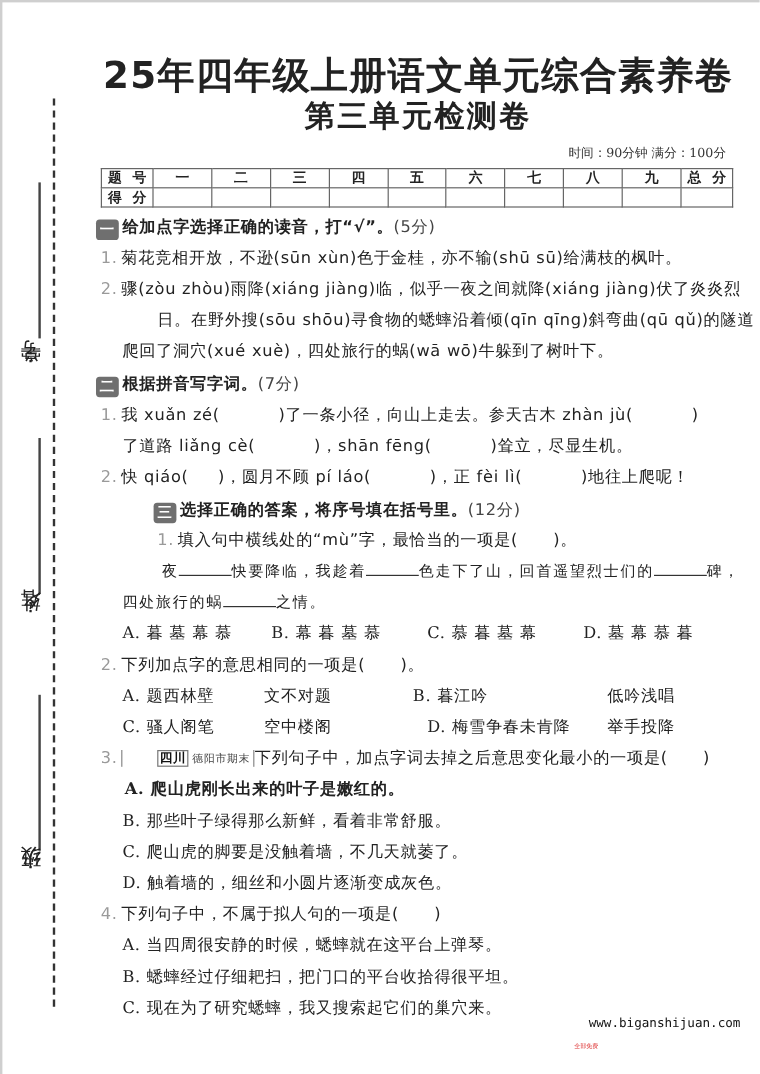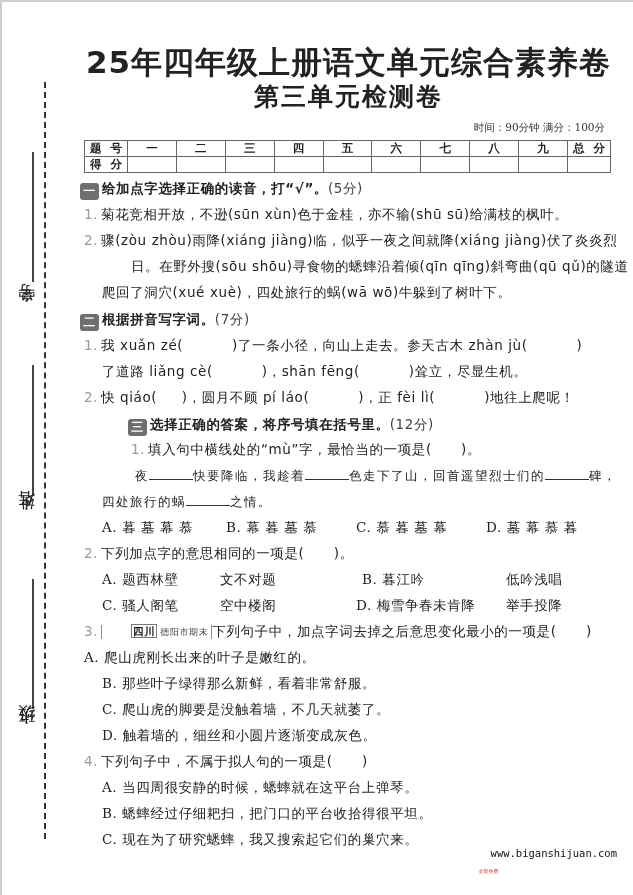--- a/index.html
+++ b/index.html
@@ -186,34 +186,34 @@
     <span style="position:absolute;left:254px;">C. 慕 暮 墓 幕</span>
     <span style="position:absolute;left:384px;">D. 墓 幕 慕 暮</span>
   </div>
 
   <div class="line" style="top:365px;left:4px;">
     <span class="qnum">2.</span><span style="white-space:pre;">下列加点字的意思相同的一项是(      )。</span>
   </div>
   <div class="line serif" style="top:391px;left:22px;width:520px;">
     <span style="position:absolute;left:0;">A. 题西林壁</span>
     <span style="position:absolute;left:118px;">文不对题</span>
-    <span style="position:absolute;left:260px;">B. 暮江吟</span>
+    <span style="position:absolute;left:242px;">B. 暮江吟</span>
     <span style="position:absolute;left:404px;">低吟浅唱</span>
   </div>
   <div class="line serif" style="top:417px;left:22px;width:520px;">
     <span style="position:absolute;left:0;">C. 骚人阁笔</span>
     <span style="position:absolute;left:118px;">空中楼阁</span>
     <span style="position:absolute;left:254px;">D. 梅雪争春未肯降</span>
     <span style="position:absolute;left:404px;">举手投降</span>
   </div>
 
   <div class="line" style="top:443px;left:4px;">
     <span class="qnum">3.</span><span class="region-tag"><b>四川</b><span>德阳市期末</span></span><span style="white-space:pre;">下列句子中，加点字词去掉之后意思变化最小的一项是(      )</span>
   </div>
-  <div class="line serif" style="top:469px;left:4px;">A. 爬山虎刚长出来的叶子是嫩红的。</div>
+  <div class="line serif" style="top:469px;left:24px;font-weight:bold;">A. 爬山虎刚长出来的叶子是嫩红的。</div>
   <div class="line serif" style="top:495px;left:22px;">B. 那些叶子绿得那么新鲜，看着非常舒服。</div>
   <div class="line serif" style="top:521px;left:22px;">C. 爬山虎的脚要是没触着墙，不几天就萎了。</div>
   <div class="line serif" style="top:547px;left:22px;">D. 触着墙的，细丝和小圆片逐渐变成灰色。</div>
 
   <div class="line" style="top:573px;left:4px;">
     <span class="qnum">4.</span><span style="white-space:pre;">下列句子中，不属于拟人句的一项是(      )</span>
   </div>
   <div class="line serif" style="top:599px;left:22px;">A. 当四周很安静的时候，蟋蟀就在这平台上弹琴。</div>
   <div class="line serif" style="top:625px;left:22px;">B. 蟋蟀经过仔细耙扫，把门口的平台收拾得很平坦。</div>
   <div class="line serif" style="top:651px;left:22px;">C. 现在为了研究蟋蟀，我又搜索起它们的巢穴来。</div>

